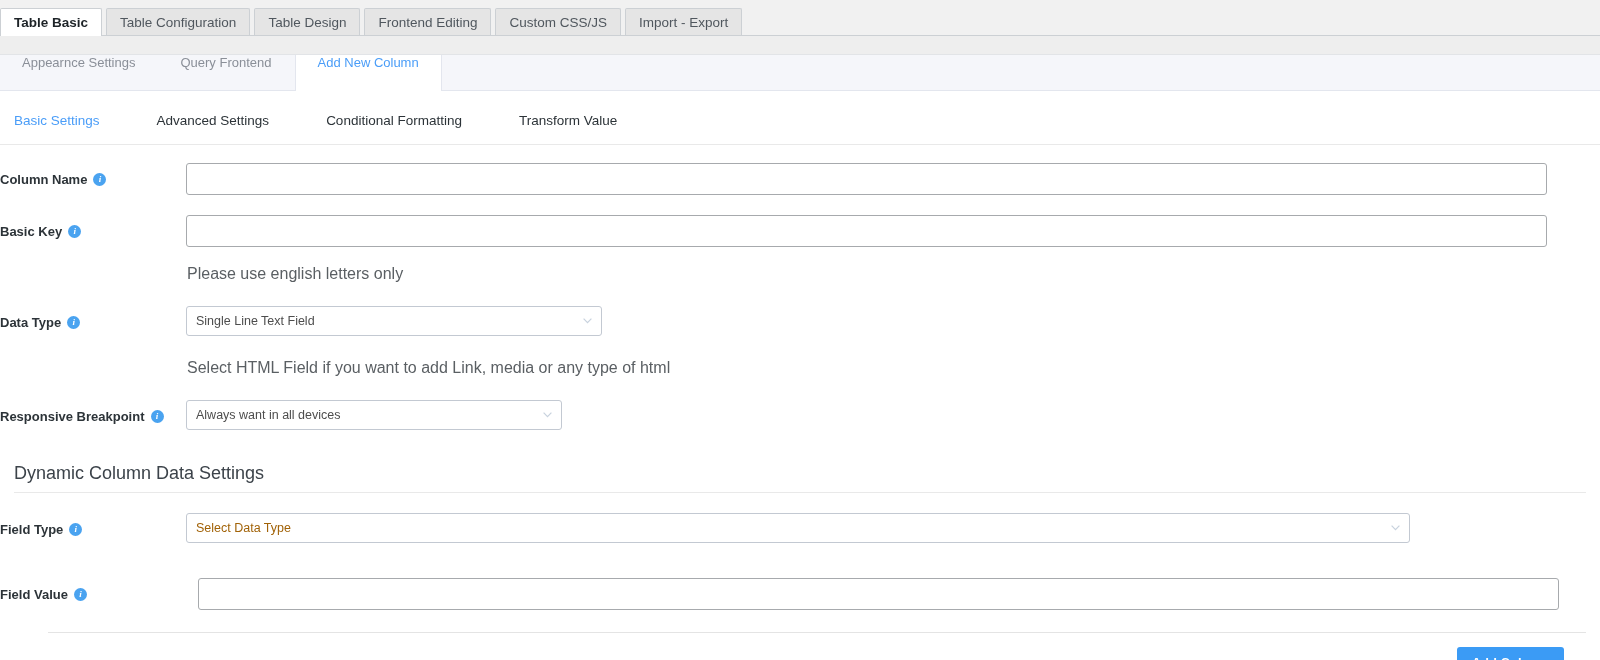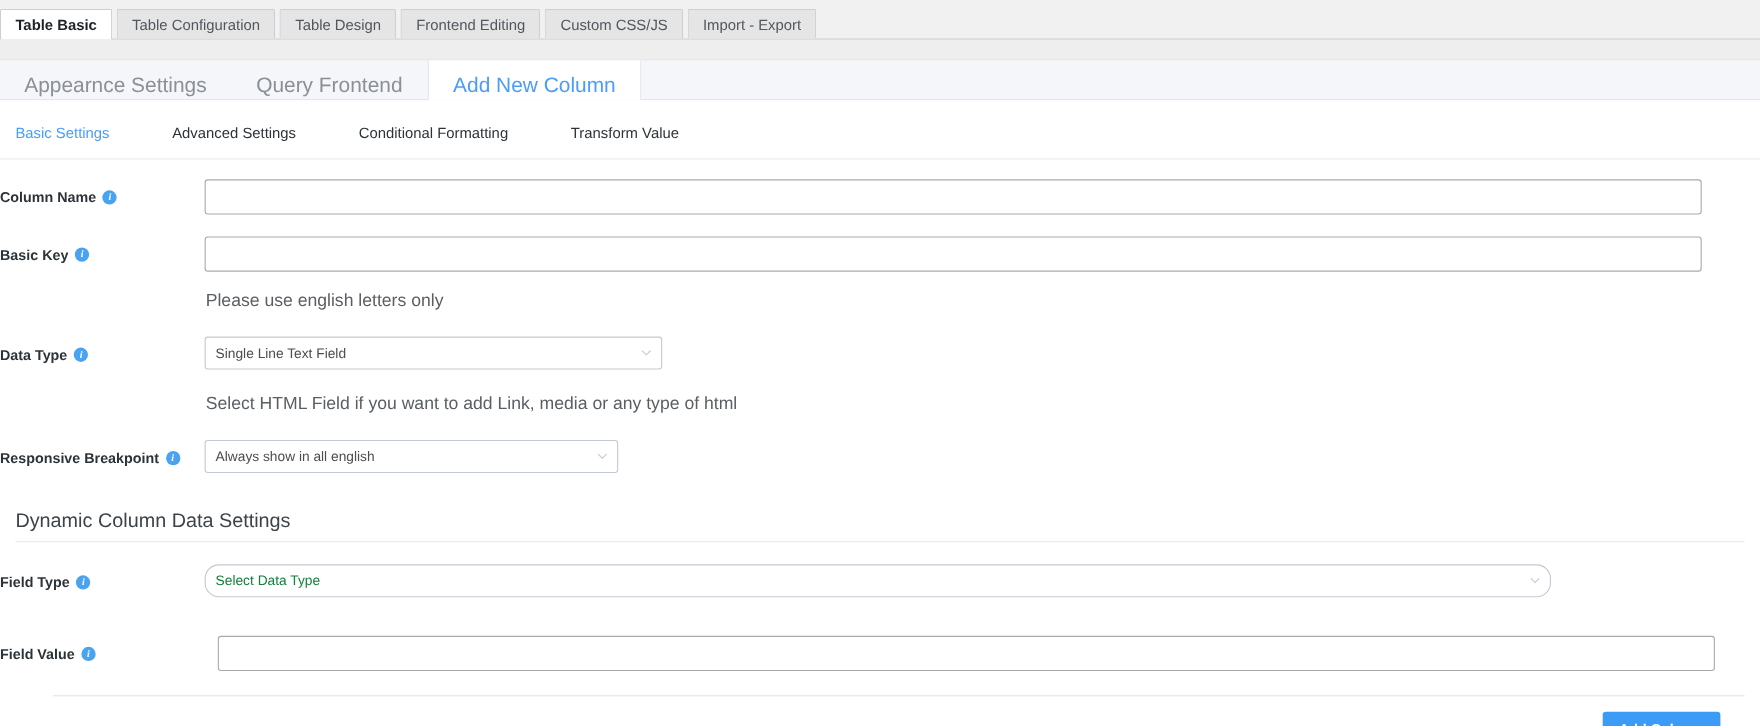--- a/index.html
+++ b/index.html
@@ -67,22 +67,22 @@
     height: 36px;
     background: #f5f6fa;
     border-bottom: 1px solid #e3e6ee;
     display: flex;
     align-items: stretch;
     box-sizing: border-box;
   }
   .sub-tab {
     padding: 0 22px;
     display: flex;
-    align-items: flex-end;
-    font-size: 19px;
+    align-items: flex-start;
+    font-size: 13px;
     color: #8a8f98;
     cursor: pointer;
     box-sizing: border-box;
     border-right: 1px solid transparent;
     white-space: nowrap;
   }
   .sub-tab.active {
     background: #ffffff;
     color: #4a9df8;
     border-left: 1px solid #e3e6ee;
@@ -184,21 +184,21 @@
     border: 1px solid #c3c9d2;
     border-radius: 3px;
     background: #ffffff;
     font-size: 12.5px;
     color: #4d4d4d;
     padding: 0 30px 0 9px;
     white-space: nowrap;
     overflow: hidden;
     cursor: pointer;
   }
-  .sel-box.placeholder-text { color: #15803d; border-radius: 13px; }
+  .sel-box.placeholder-text { color: #a16207; }
   .chev {
     position: absolute;
     right: 10px;
     top: 50%;
     margin-top: -3px;
     width: 9px;
     height: 6px;
     pointer-events: none;
   }
   .chev svg { display: block; }
@@ -321,21 +321,21 @@
     </div>
   </div>
 
   <div class="form-row" style="margin-top:23px;">
     <div class="label-cell">
       <span>Responsive Breakpoint</span>
       <span class="info-icon">i</span>
     </div>
     <div class="field-cell">
       <div class="select-wrap">
-        <div class="sel-box" style="width:376px;">Always show in all english</div>
+        <div class="sel-box" style="width:376px;">Always want in all devices</div>
         <span class="chev">
           <svg width="9" height="6" viewBox="0 0 9 6">
               <path d="M0.6 0.6 L4.5 4.6 L8.4 0.6" fill="none" stroke="#c8d2de" stroke-width="1.2"></path>
             </svg>
         </span>
       </div>
     </div>
   </div>
 
 </div>

